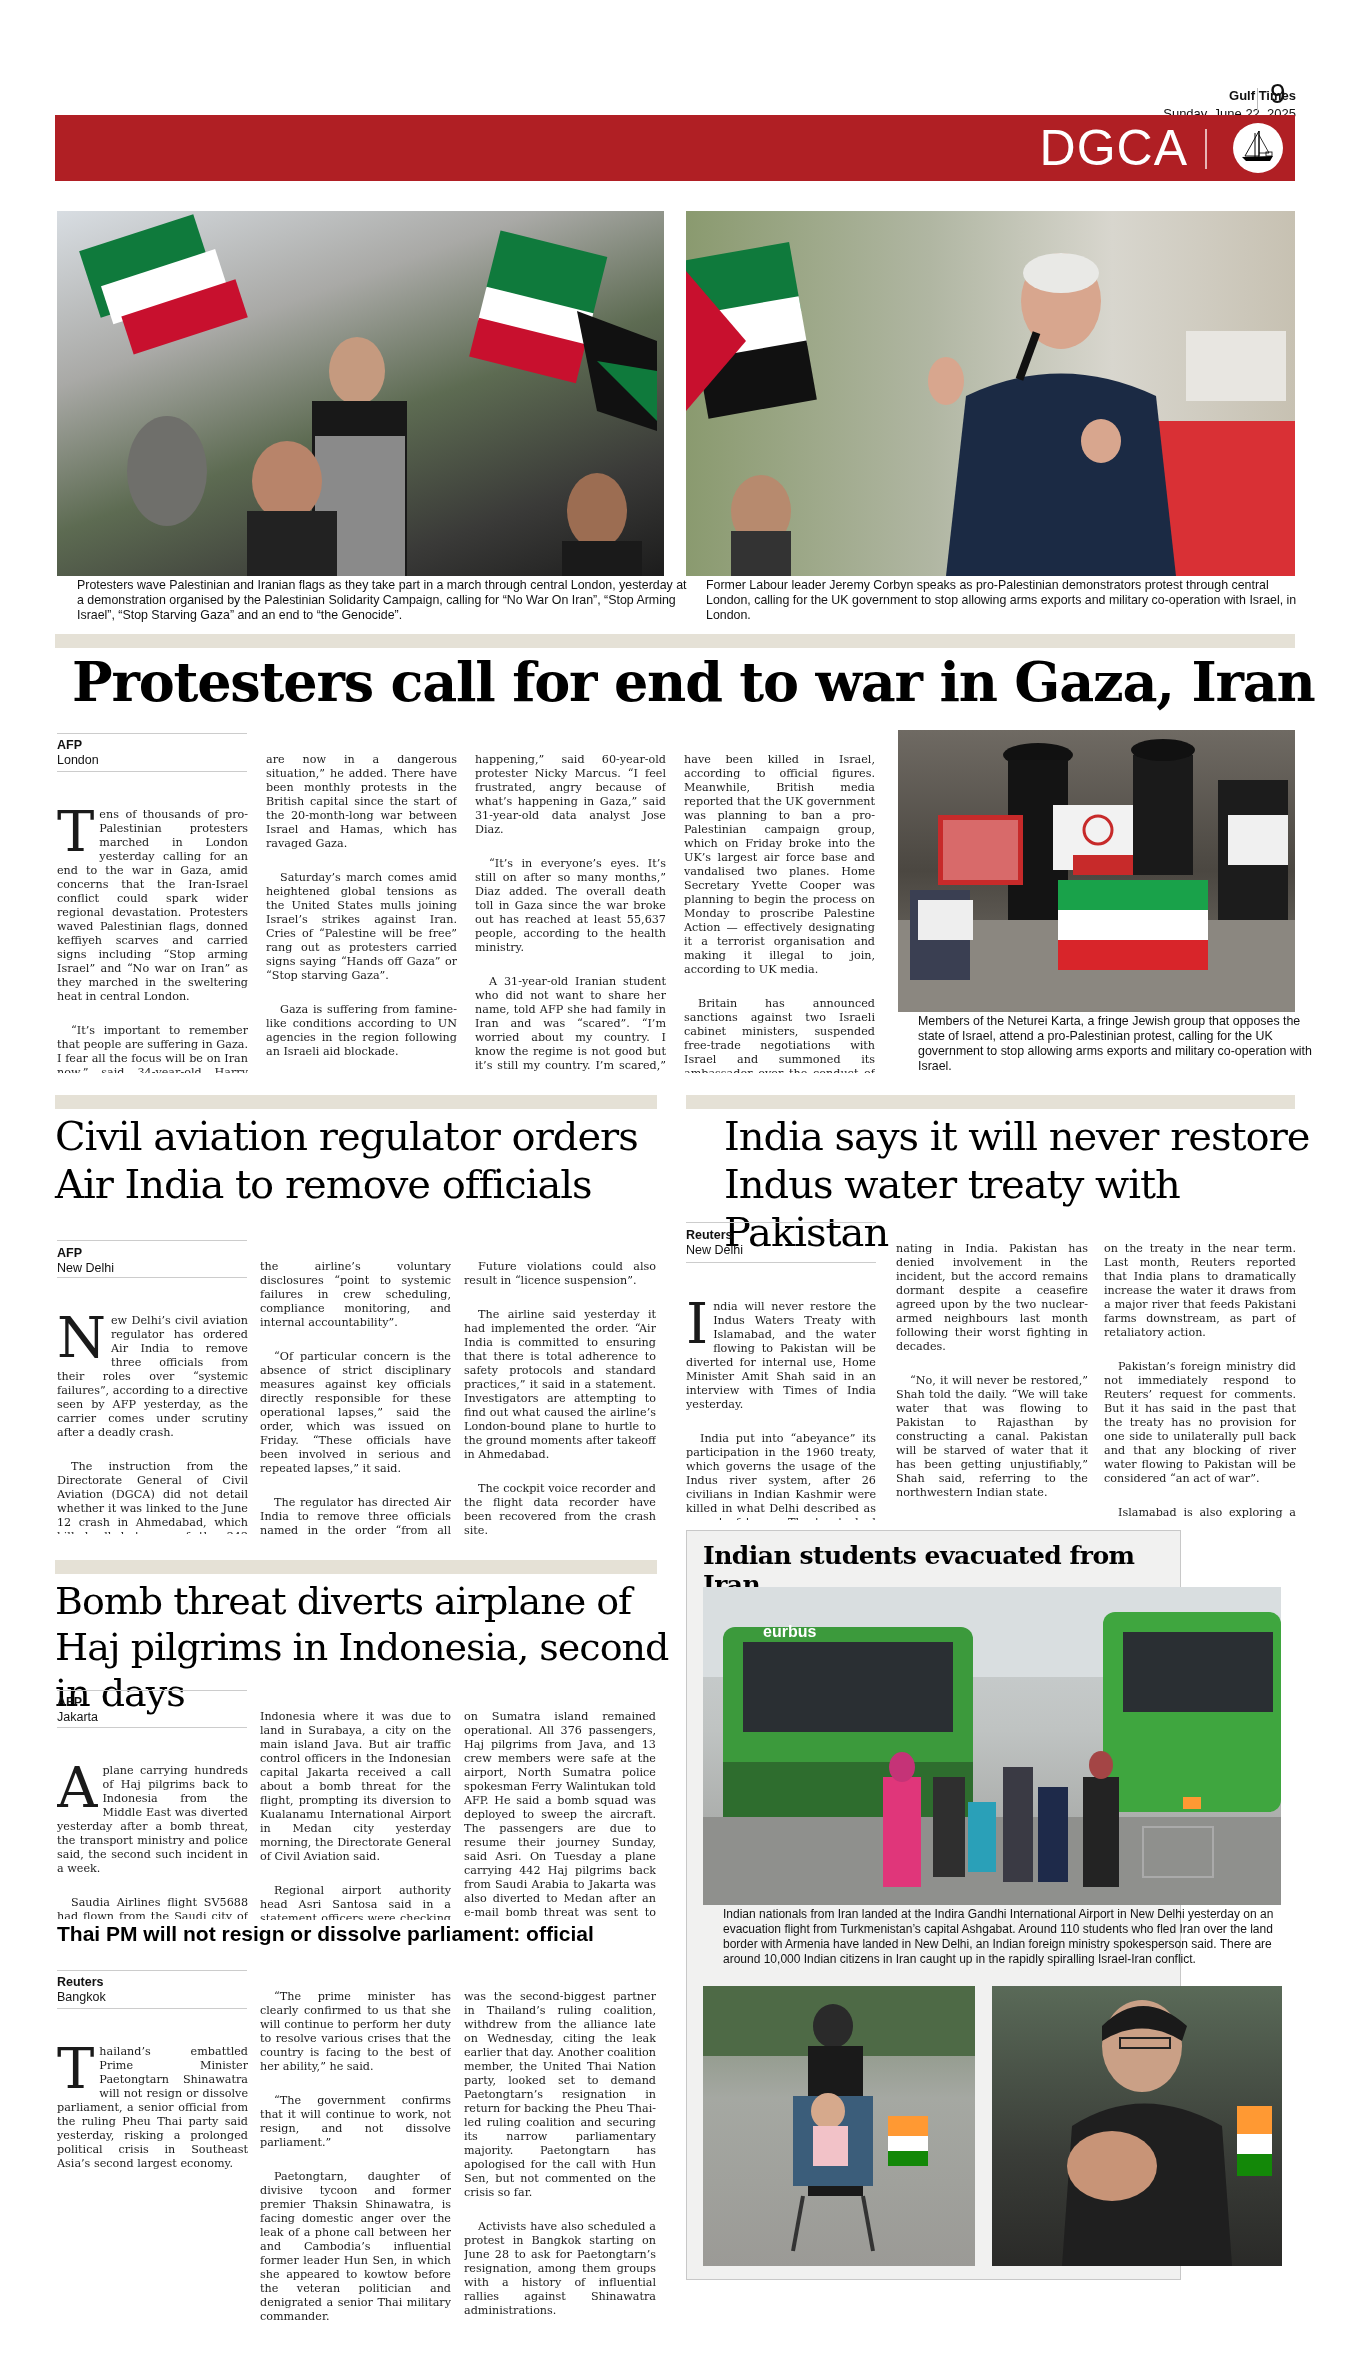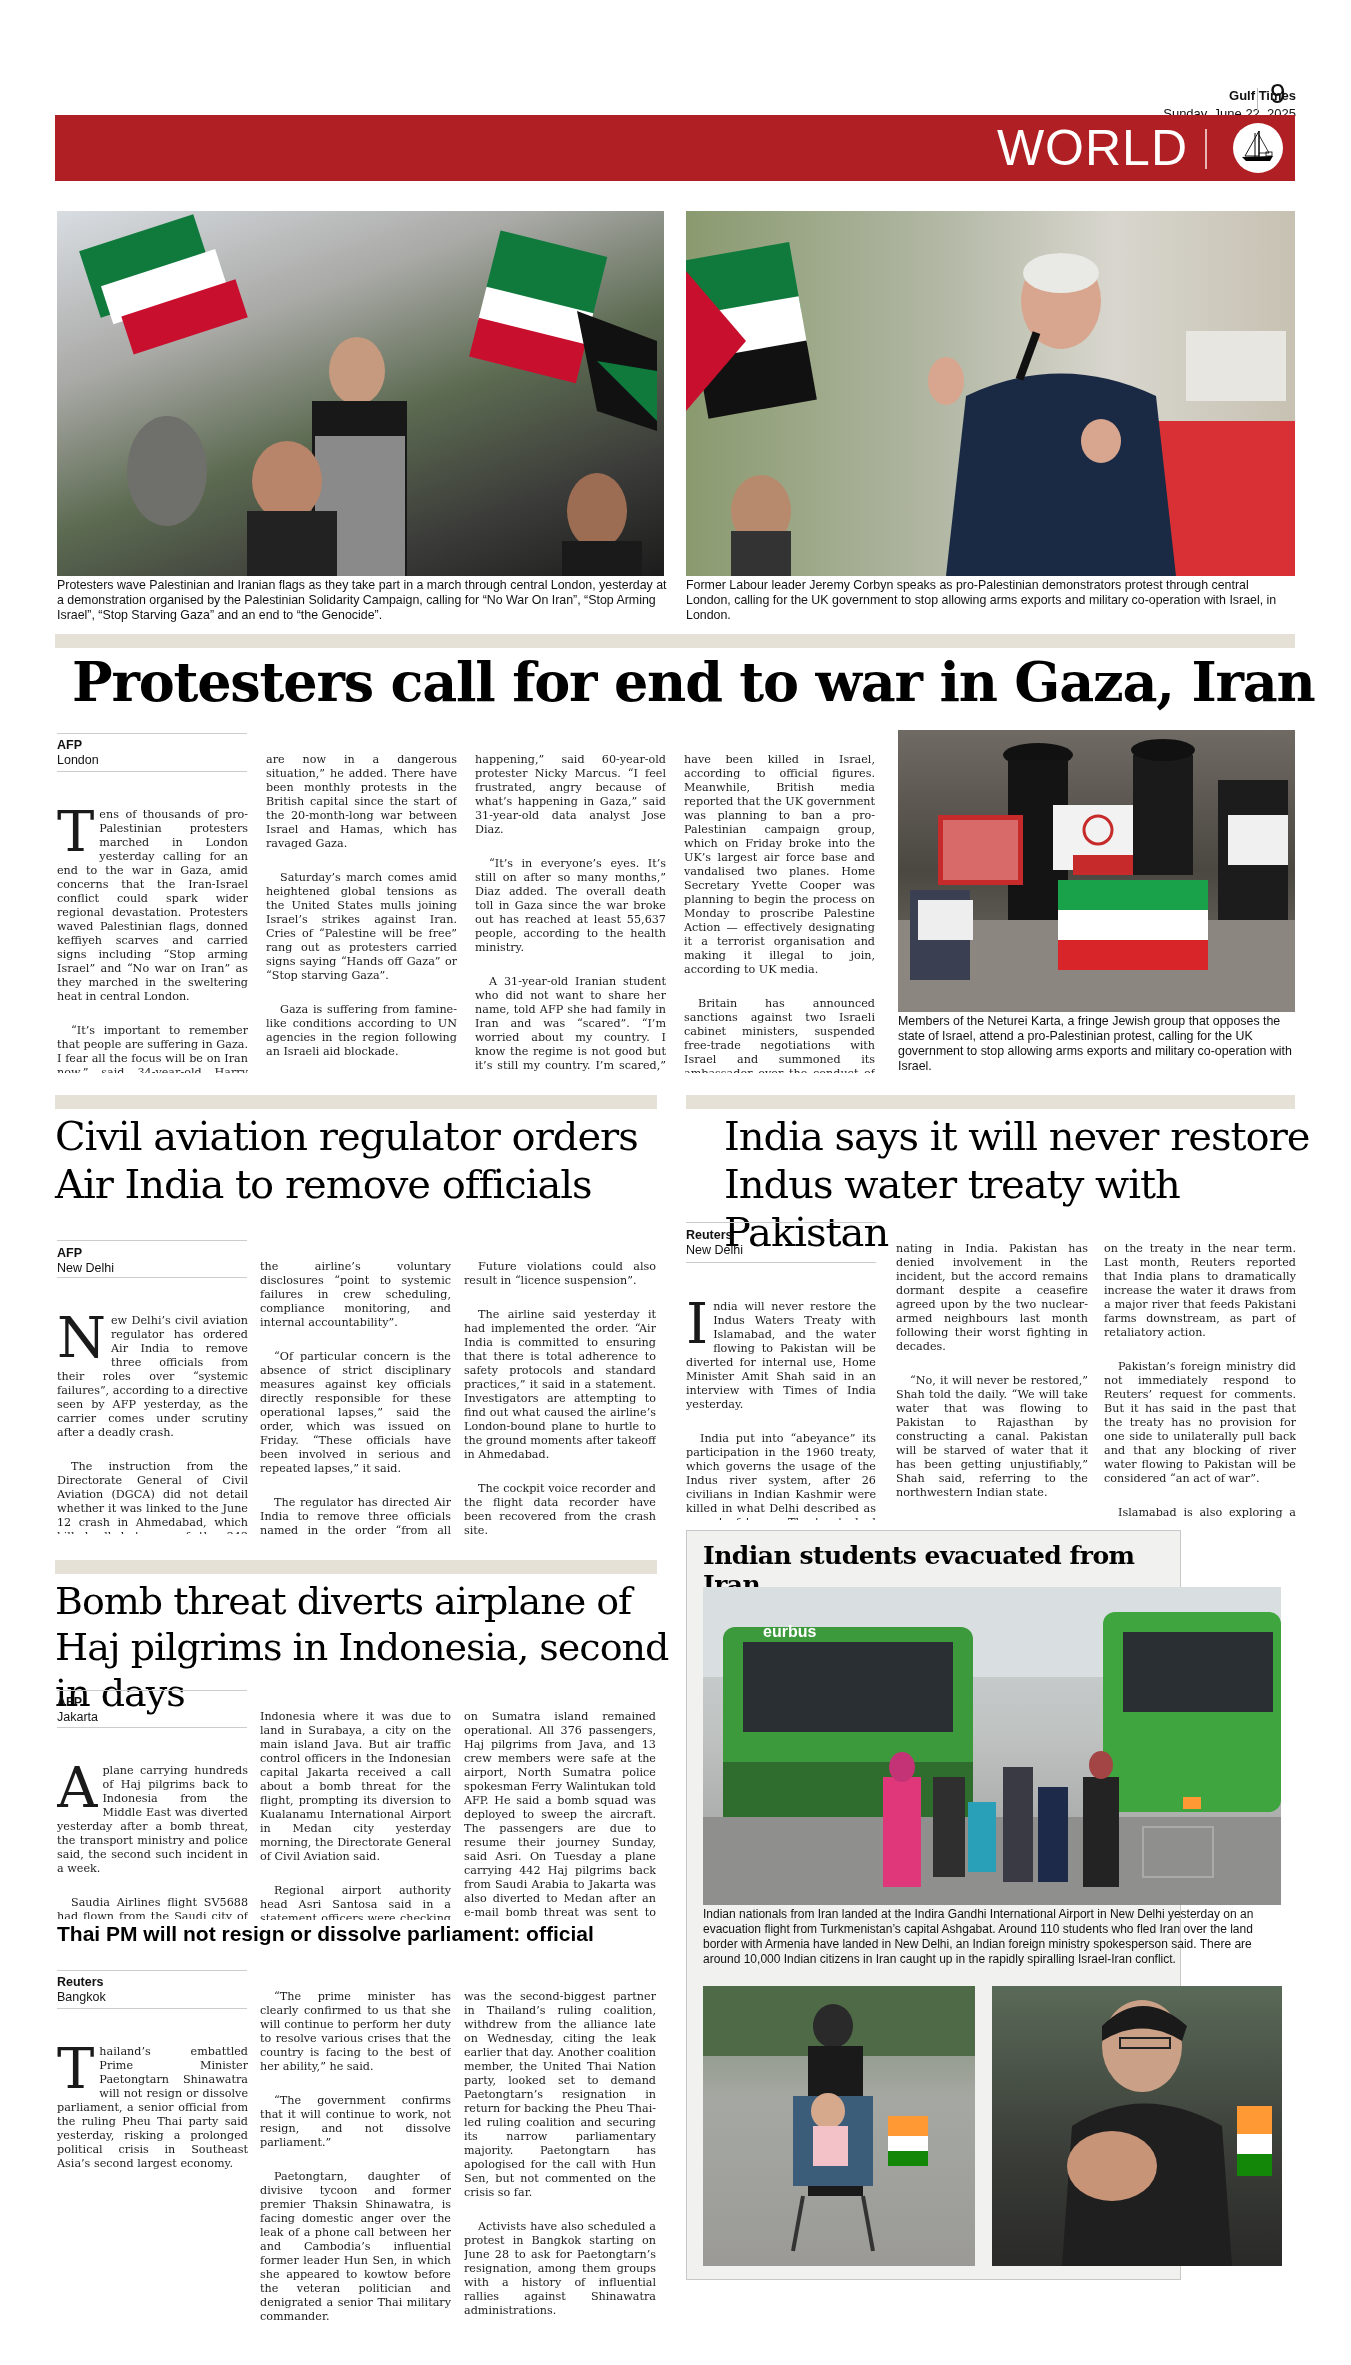--- a/index.html
+++ b/index.html
@@ -11,21 +11,21 @@
   .mast-pub .date { font-size: 13px; }
   .mast-div { position: absolute; left: 1257px; top: 88px; width: 1px; height: 24px; background: #bbb; }
   .mast-page { position: absolute; left: 1270px; top: 78px; font-family: "Liberation Sans", sans-serif; font-size: 28px; }
   .world-bar { position: absolute; left: 55px; top: 115px; width: 1240px; height: 66px; background: #b01f24; }
   .world-bar .label { position: absolute; right: 107px; top: 4px; color: #fff; font-family: "Liberation Sans", sans-serif; font-size: 50px; font-weight: 300; letter-spacing: 1px; }
   .world-bar .vsep { position: absolute; right: 88px; top: 14px; width: 2px; height: 40px; background: #e8b5b5; }
   .world-bar .emblem { position: absolute; right: 12px; top: 8px; width: 50px; height: 50px; border-radius: 50%; background: #fff; }
 
   
   .photo { position: absolute; overflow: hidden; }
-  .cap { position: absolute; font-family: "Liberation Sans", sans-serif; font-size: 12.4px; line-height: 15px; color: #111; }
+  .cap { position: absolute; font-family: "Liberation Sans", sans-serif; font-size: 12.4px; line-height: 15px; color: #111; margin-left: 20px; }
 
   .rule-band { position: absolute; height: 14px; background: #e5e1d6; }
   .hline { position: absolute; height: 1px; background: #ccc; }
 
   .headline { position: absolute; font-family: "DejaVu Serif", "Liberation Serif", serif; color: #000; }
   .h-main { font-size: 54px; font-weight: bold; letter-spacing: -1.2px; }
   .h-sec { font-size: 40px; line-height: 48px; letter-spacing: -1px; }
   .h-small { font-family: "Liberation Sans", sans-serif; font-weight: bold; font-size: 21px; }
   .h-box { font-family: "DejaVu Serif", serif; font-weight: bold; font-size: 25px; letter-spacing: -0.5px; }
 
@@ -44,21 +44,21 @@
 <body>
 
 <div class="mast-pub">
   <span class="name">Gulf Times</span><br>
   <span class="date">Sunday, June 22, 2025</span>
 </div>
 <div class="mast-div"></div>
 <div class="mast-page">9</div>
 
 <div class="world-bar">
-  <span class="label">WORLD</span>
+  <span class="label">DGCA</span>
   <span class="vsep"></span>
   <span class="emblem">
     <svg width="50" height="50" viewBox="0 0 50 50">
       <line x1="22" y1="10" x2="22" y2="34" stroke="#000" stroke-width="1"></line>
       <line x1="26" y1="8" x2="26" y2="34" stroke="#000" stroke-width="1"></line>
       <path d="M12 33 L26 8 L26 33 Z" fill="none" stroke="#000" stroke-width="0.9"></path>
       <path d="M26 12 L36 30 L26 30" fill="none" stroke="#000" stroke-width="0.8"></path>
       <path d="M9 34 L40 33 L37 38 L13 38 Z" fill="#000"></path>
       <rect x="33" y="29" width="6" height="4" fill="none" stroke="#000" stroke-width="0.8"></rect>
     </svg>

